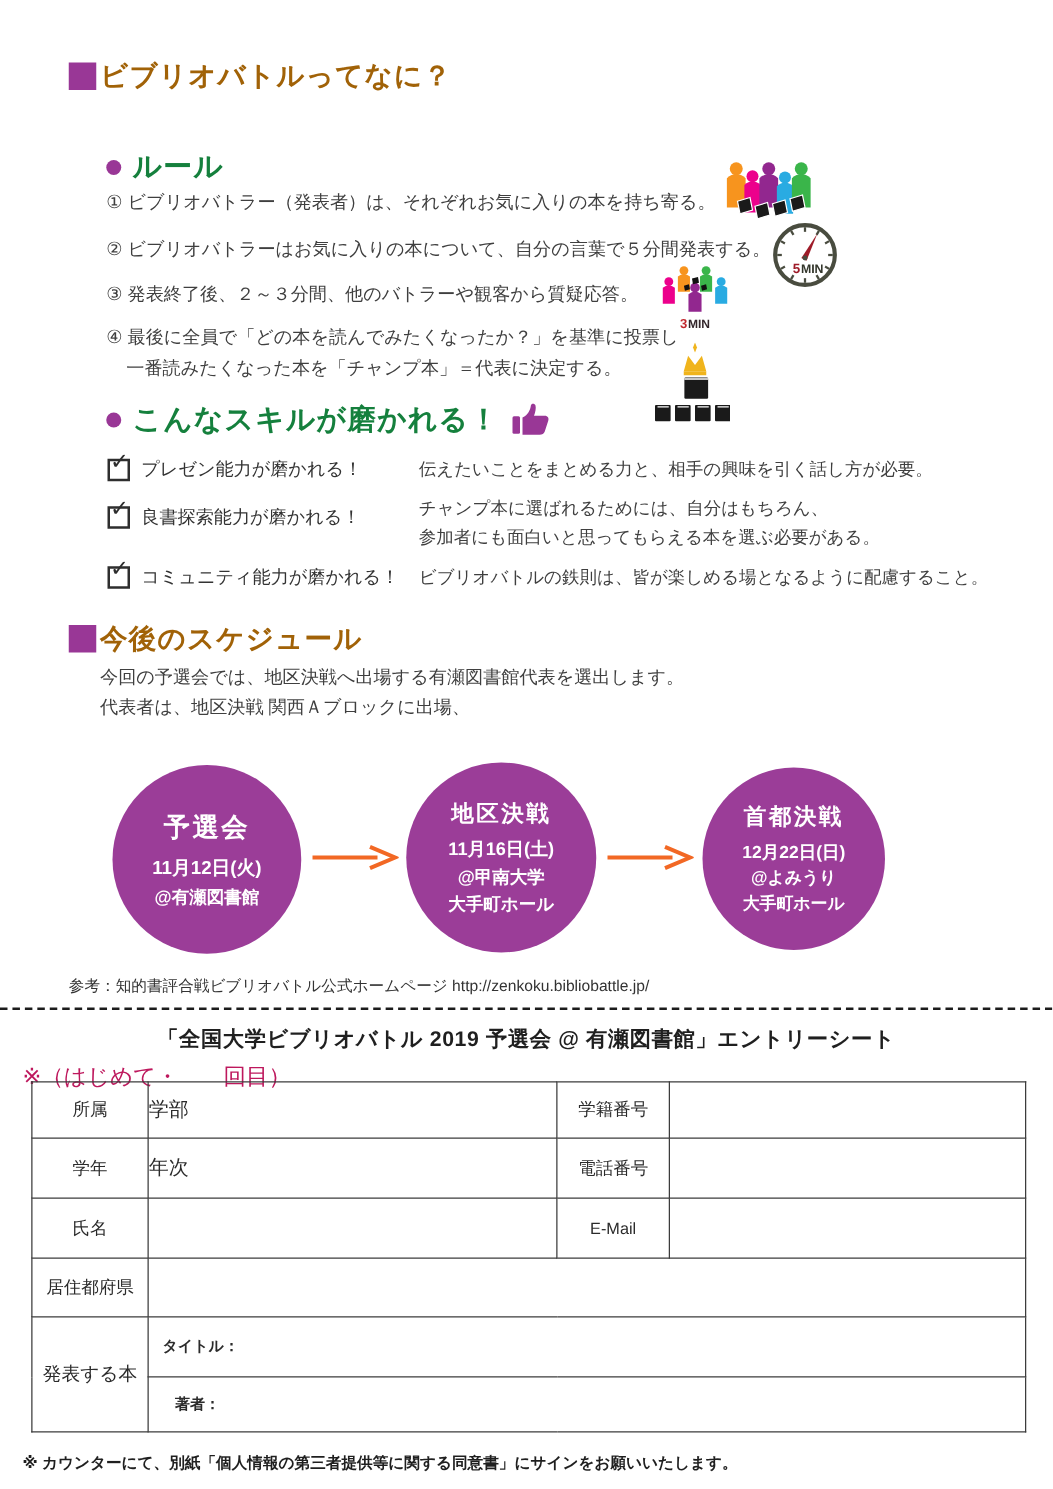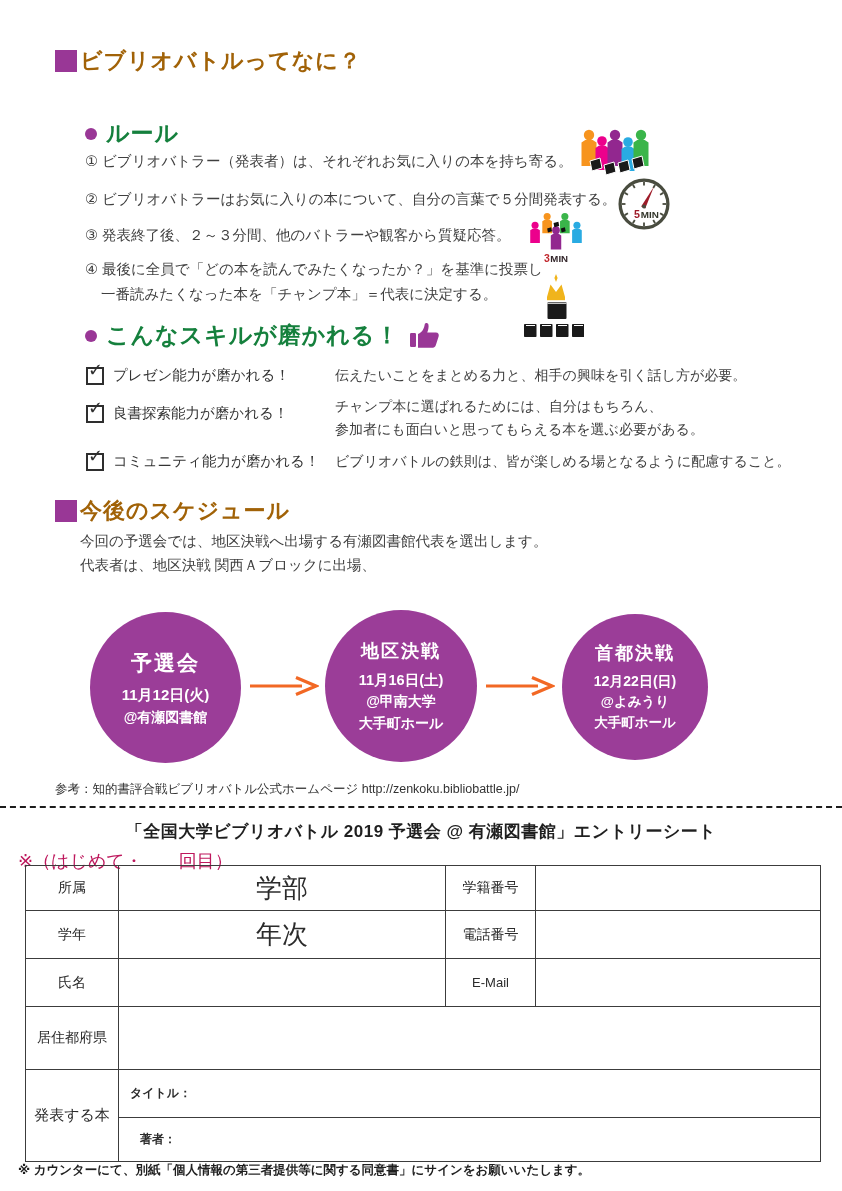--- a/index.html
+++ b/index.html
@@ -32,21 +32,21 @@
   .ref{font-size:12.5px;color:#333;white-space:nowrap;}
   .divider{position:absolute;left:0;width:842px;border-top:2.5px dashed #1c1c1c;}
   
   .entry-title{position:absolute;left:0;width:842px;text-align:center;font-size:17px;
                font-weight:600;color:#1f1f1f;letter-spacing:0.5px;}
   .note{font-size:18px;color:#be185d;white-space:nowrap;}
   table.entry{border-collapse:collapse;table-layout:fixed;width:795px;}
   table.entry td{border:1.5px solid #3c3c3c;padding:0;color:#2b2b2b;overflow:hidden;}
   td.lab{text-align:center;font-size:14px;}
   td.lab-sm{text-align:center;font-size:13px;}
-  td.big{text-align:center;font-size:26px;}
+  td.big{font-size:16px;}
   td.fill-line{font-size:12px;font-weight:600;vertical-align:middle;}
   .footer-note{font-size:12.5px;font-weight:600;color:#1f1f1f;white-space:nowrap;}
   svg text{font-family:"Liberation Sans","DejaVu Sans",sans-serif;}
 </style>
 </head>
 <body>
 
 <div class="page">
 
   <div class="abs sec-title" style="left:55px;top:46px;">
@@ -266,21 +266,21 @@
       <td class="big">年次</td>
       <td class="lab">電話番号</td>
       <td></td>
     </tr>
     <tr style="height:48px;">
       <td class="lab">氏名</td>
       <td></td>
       <td class="lab-sm">E-Mail</td>
       <td></td>
     </tr>
-    <tr style="height:63px;">
+    <tr style="height:47px;">
       <td class="lab">居住都府県</td>
       <td colspan="3"></td>
     </tr>
     <tr style="height:48px;">
       <td class="lab" rowspan="2" style="font-size:15px;">発表する本</td>
       <td colspan="3" class="fill-line" style="padding-left:11px;">タイトル：</td>
     </tr>
     <tr style="height:44px;">
       <td colspan="3" class="fill-line" style="padding-left:21px;">著者：</td>
     </tr>

